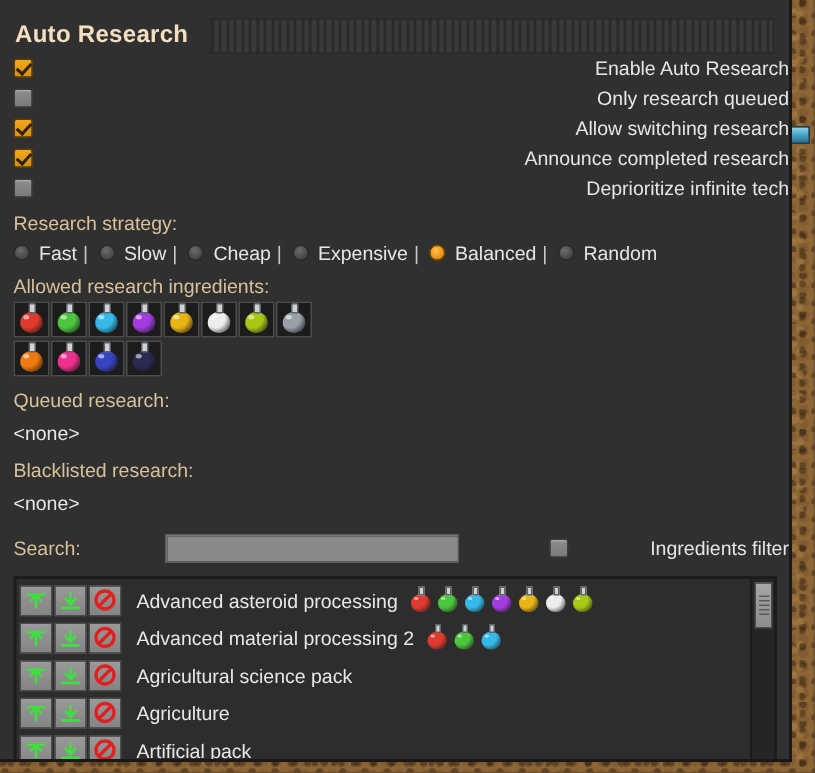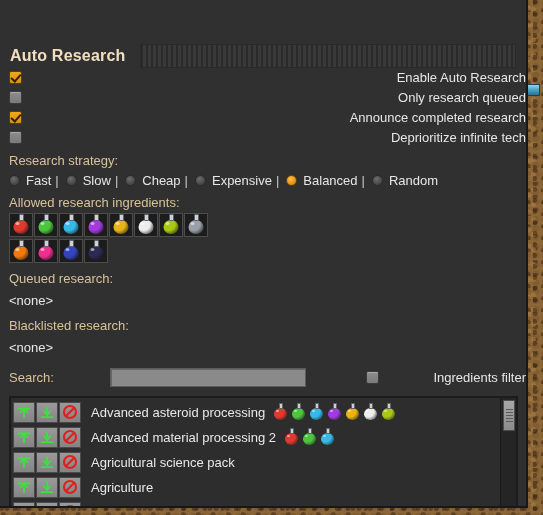--- a/index.html
+++ b/index.html
@@ -32,21 +32,21 @@
     position:absolute;left:0;top:0;width:528px;height:508px;
     background:#313031;
     border-right:2px solid #181818;
     border-bottom:2px solid #181818;
     box-sizing:border-box;
     overflow:hidden;
   }
   
   .titlebar{
     height:31px;display:flex;align-items:center;
-    padding:16px 8px 0 10px;box-sizing:border-box;margin-top:32px;
+    padding:16px 8px 0 10px;box-sizing:border-box;
   }
   .title{
     font-size:16px;font-weight:bold;color:#f2dfc0;
     letter-spacing:.2px;white-space:nowrap;
   }
   .draghandle{
     flex:1;height:24px;margin-left:14px;margin-right:2px;
     background-image:repeating-linear-gradient(
       90deg,#2b2a2b 0 2px,#3a393a 2px 5px);
     border:1px solid #2a2929;box-sizing:border-box;border-radius:1px;
@@ -188,20 +188,24 @@
   <div class="content">
 
     <div id="opts">
         <div class="checkrow">
           <span class="cbx on"></span>
           <span class="lbl">Enable Auto Research</span>
         </div>
         <div class="checkrow">
           <span class="cbx off"></span>
           <span class="lbl">Only research queued</span>
+        </div>
+        <div class="checkrow">
+          <span class="cbx on"></span>
+          <span class="lbl">Allow switching research</span>
         </div>
         <div class="checkrow">
           <span class="cbx on"></span>
           <span class="lbl">Announce completed research</span>
         </div>
         <div class="checkrow">
           <span class="cbx off"></span>
           <span class="lbl">Deprioritize infinite tech</span>
         </div>
       </div>

